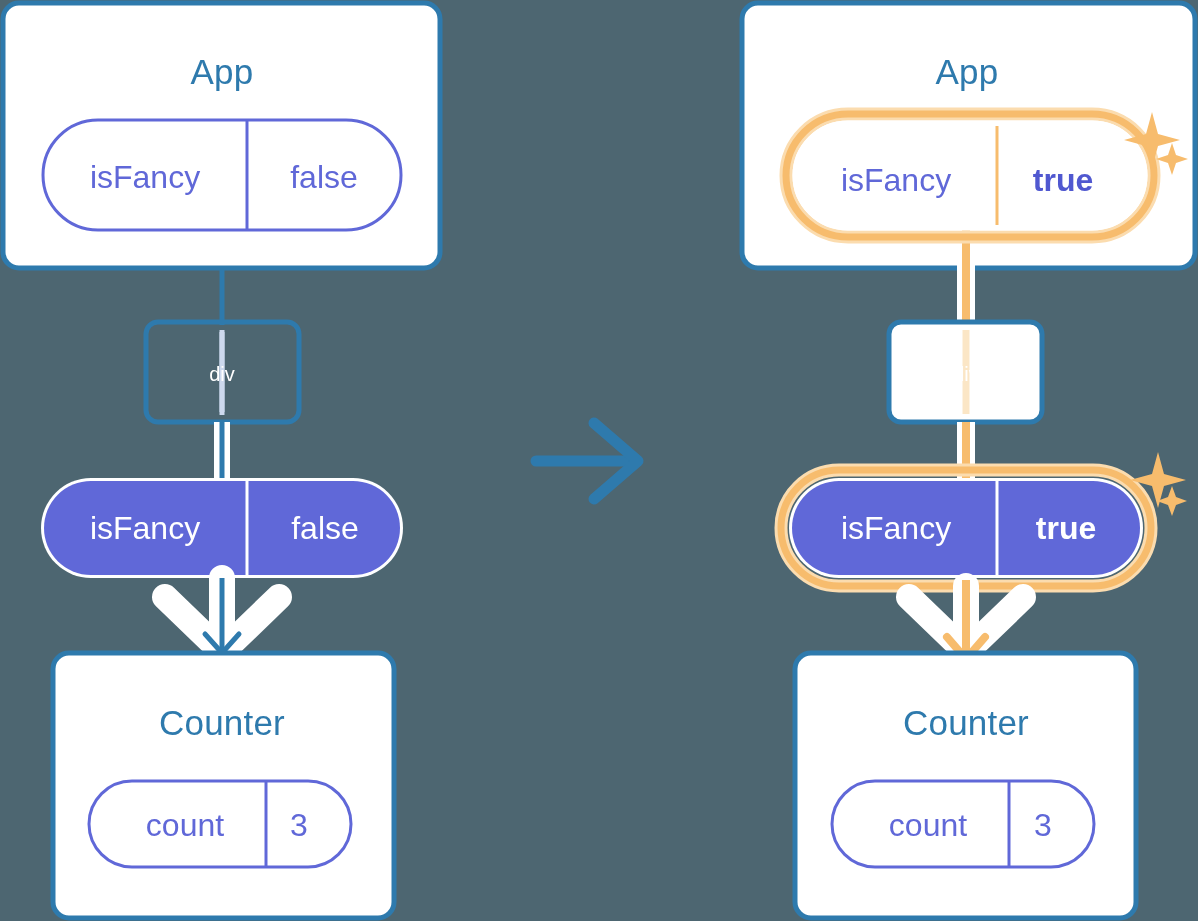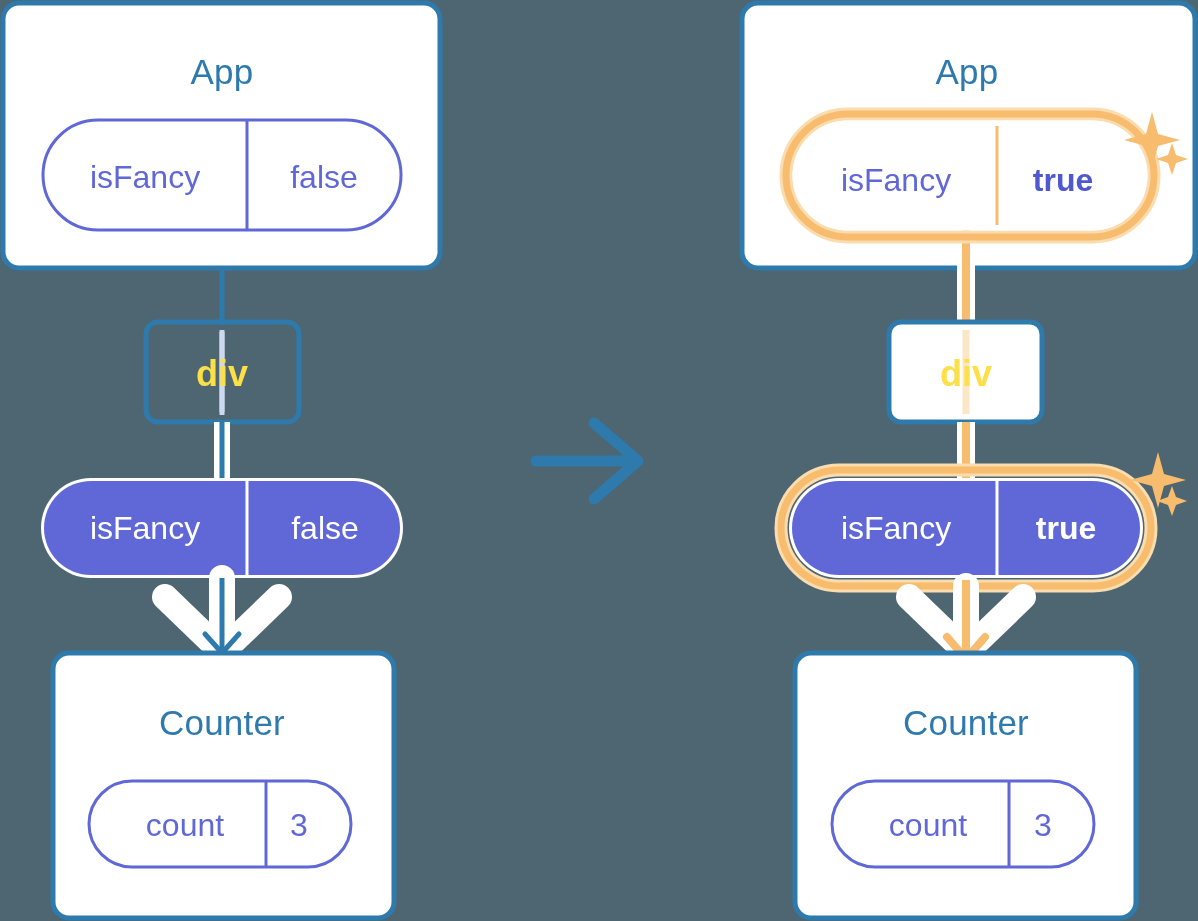--- a/index.html
+++ b/index.html
@@ -31,23 +31,23 @@
     white-space: nowrap;
     pointer-events: none;
   }
   .card-title {
     color: #2e7aad;
     font-size: 35px;
     font-weight: 400;
     letter-spacing: 0.2px;
   }
   .div-label {
-    color: #fde047;
-    font-size: 36px;
-    font-weight: 700;
+    color: #ffffff;
+    font-size: 20px;
+    font-weight: 400;
   }
   .pill-text-outline {
     color: #6068d8;
     font-size: 32px;
     font-weight: 400;
   }
   .pill-text-filled {
     color: #ffffff;
     font-size: 32px;
     font-weight: 400;

